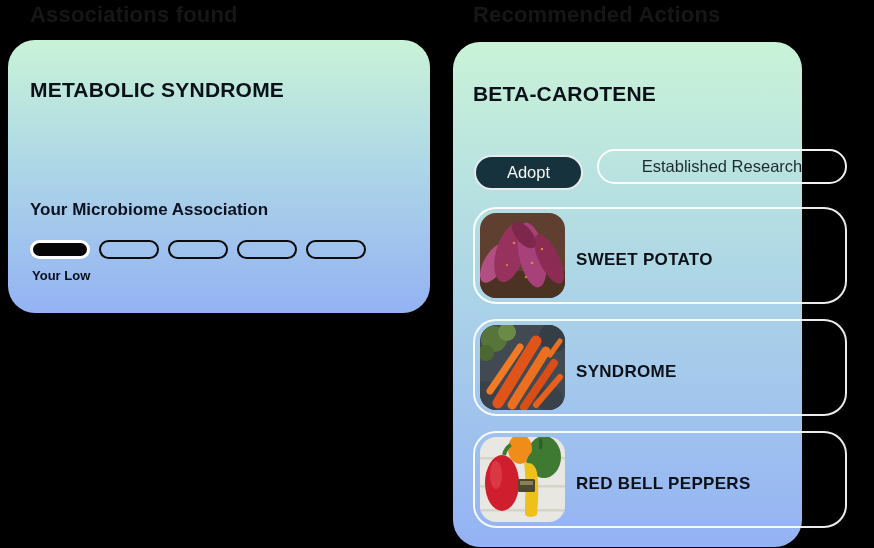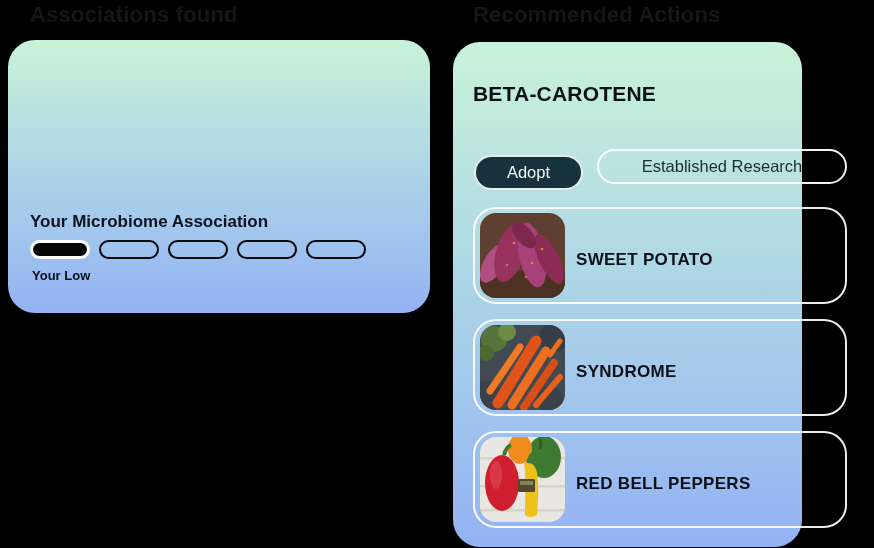--- a/index.html
+++ b/index.html
@@ -39,21 +39,21 @@
     font-size: 21px;
     font-weight: 700;
     color: #0b1118;
     letter-spacing: 0.2px;
   }
   .card-left  .card-title { left: 22px; top: 38px; }
   .card-right .card-title { left: 20px; top: 40px; }
 
   .assoc-label {
     position: absolute;
-    left: 22px; top: 172px;
+    left: 22px; top: 160px;
     font-size: 17px;
     font-weight: 700;
     color: #0c1220;
   }
   .pill-row {
     position: absolute;
     left: 22px; top: 200px;
     display: flex;
     gap: 9px;
   }
@@ -137,20 +137,21 @@
     margin-top: 8px;
   }
 </style>
 </head>
 <body>
 
 <div class="section-header header-left">Associations found</div>
 <div class="section-header header-right">Recommended Actions</div>
 
 <div class="card card-left">
+  <div class="card-title">METABOLIC SYNDROME</div>
   <div class="assoc-label">Your Microbiome Association</div>
   <div class="pill-row">
     <div class="pill filled"></div>
     <div class="pill"></div>
     <div class="pill"></div>
     <div class="pill"></div>
     <div class="pill"></div>
   </div>
   <div class="pill-caption">Your Low</div>
 </div>

